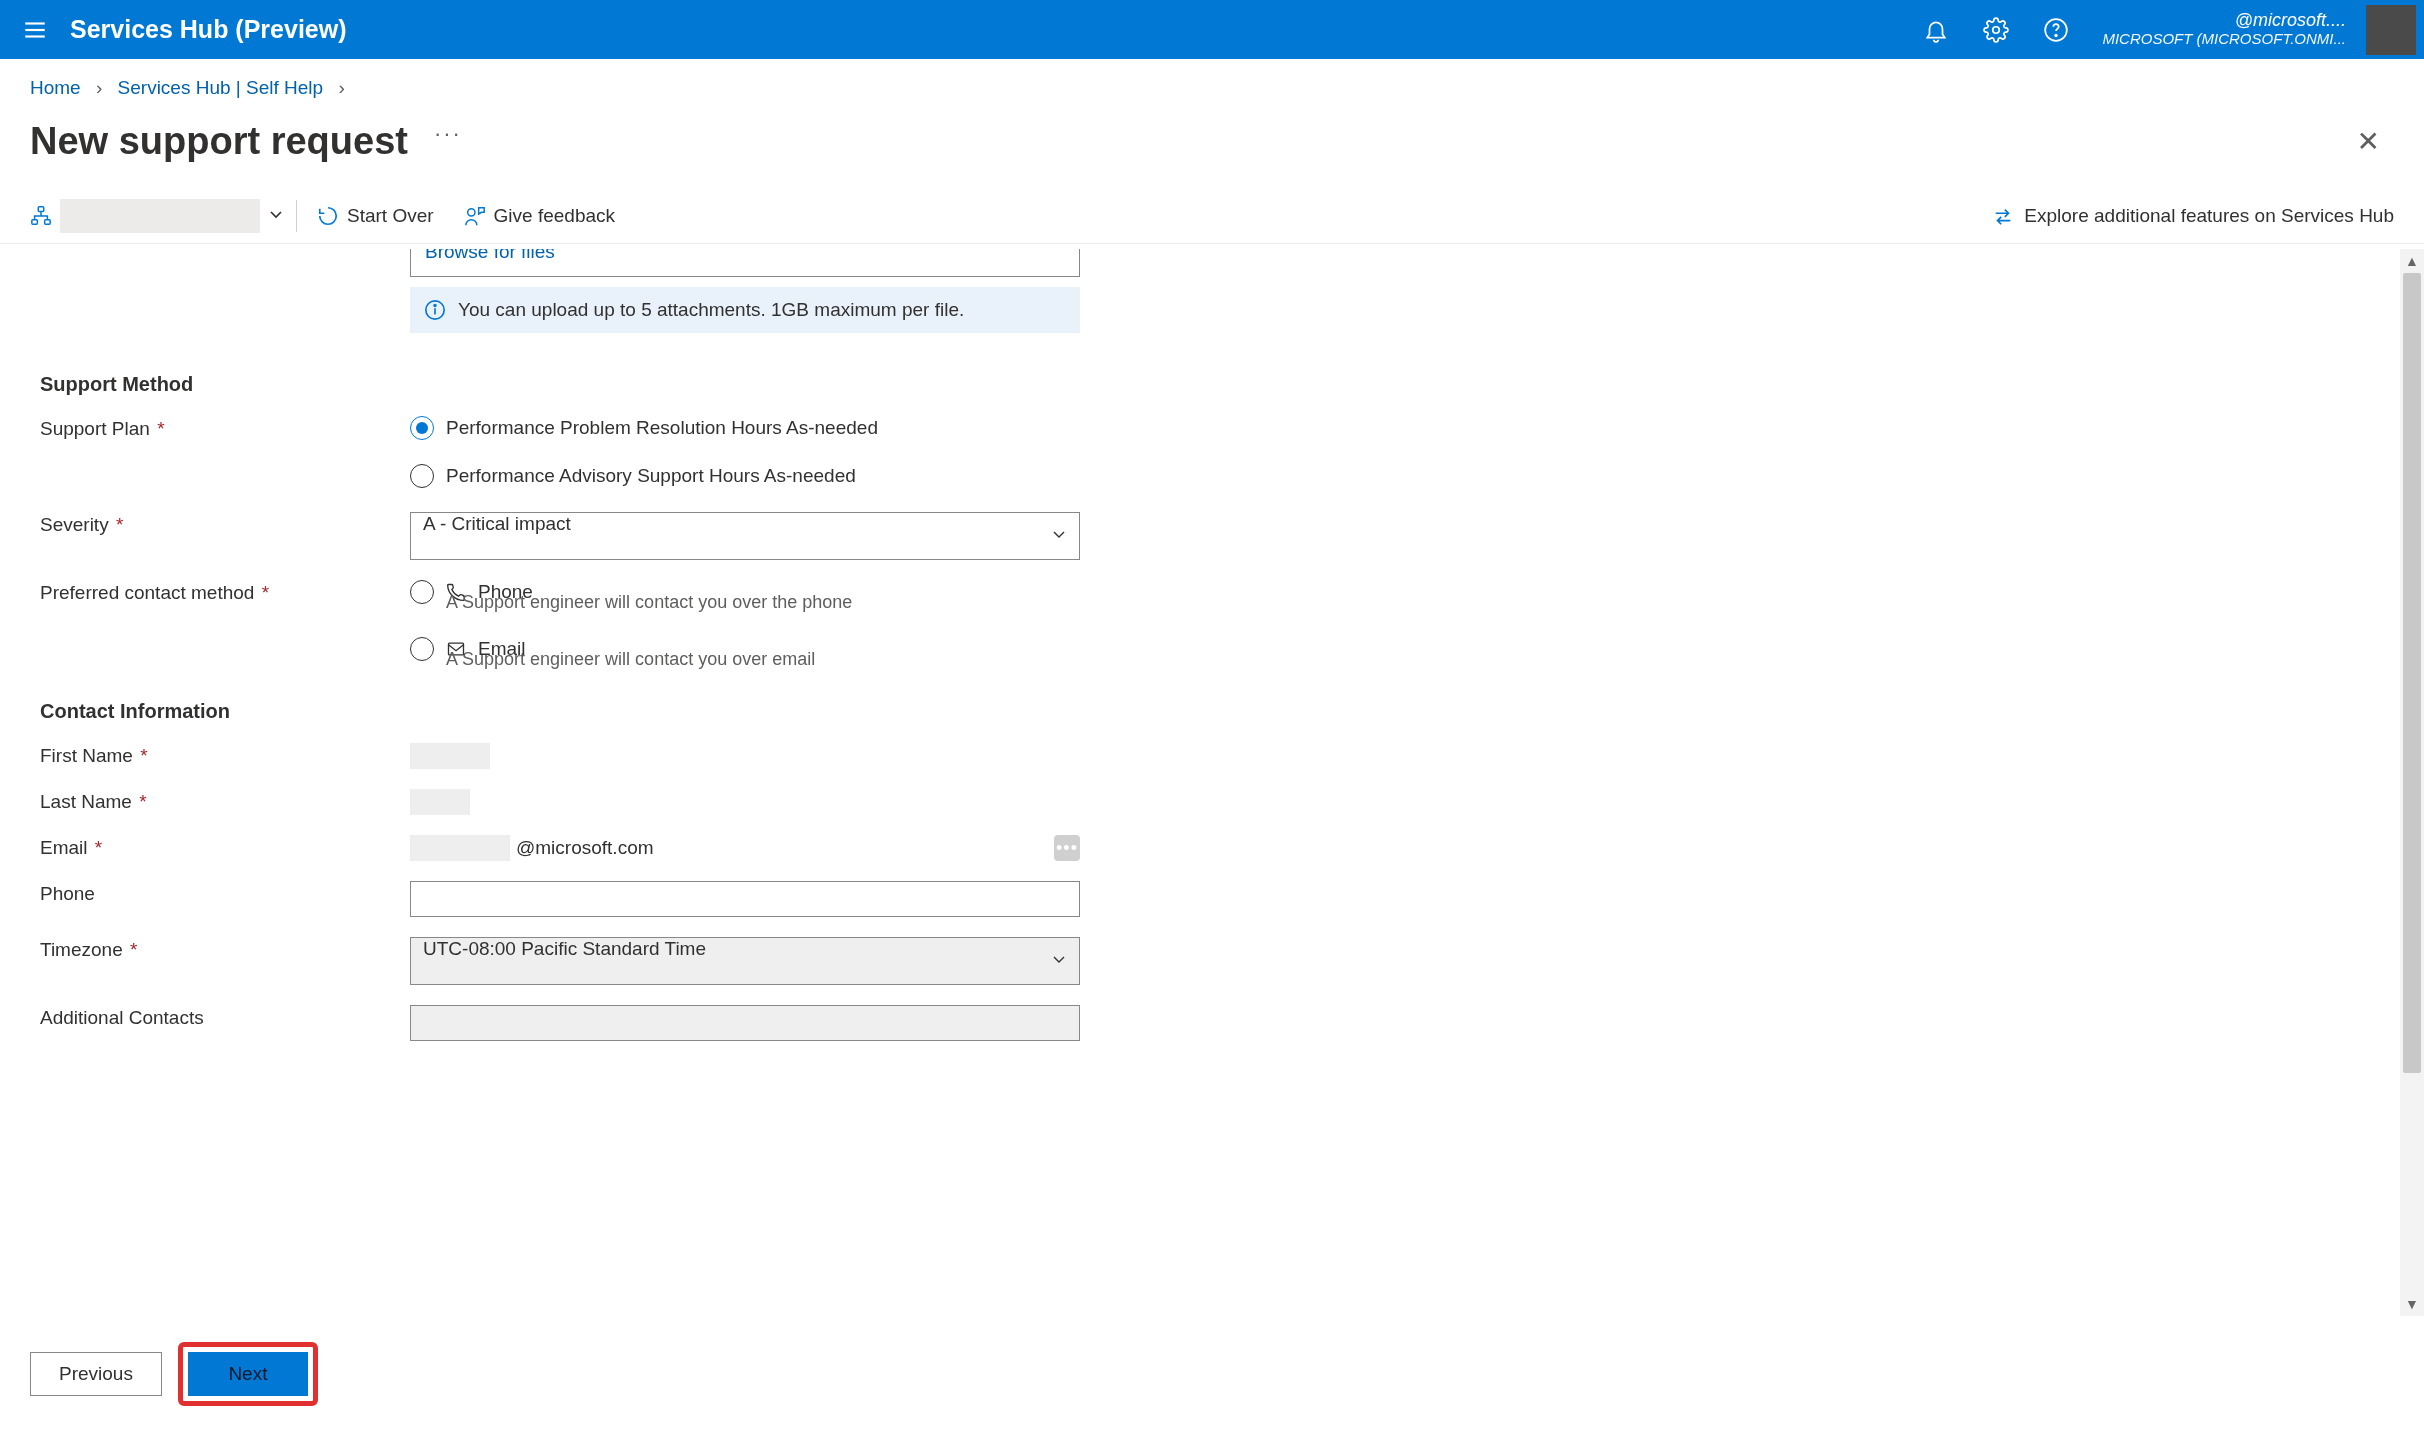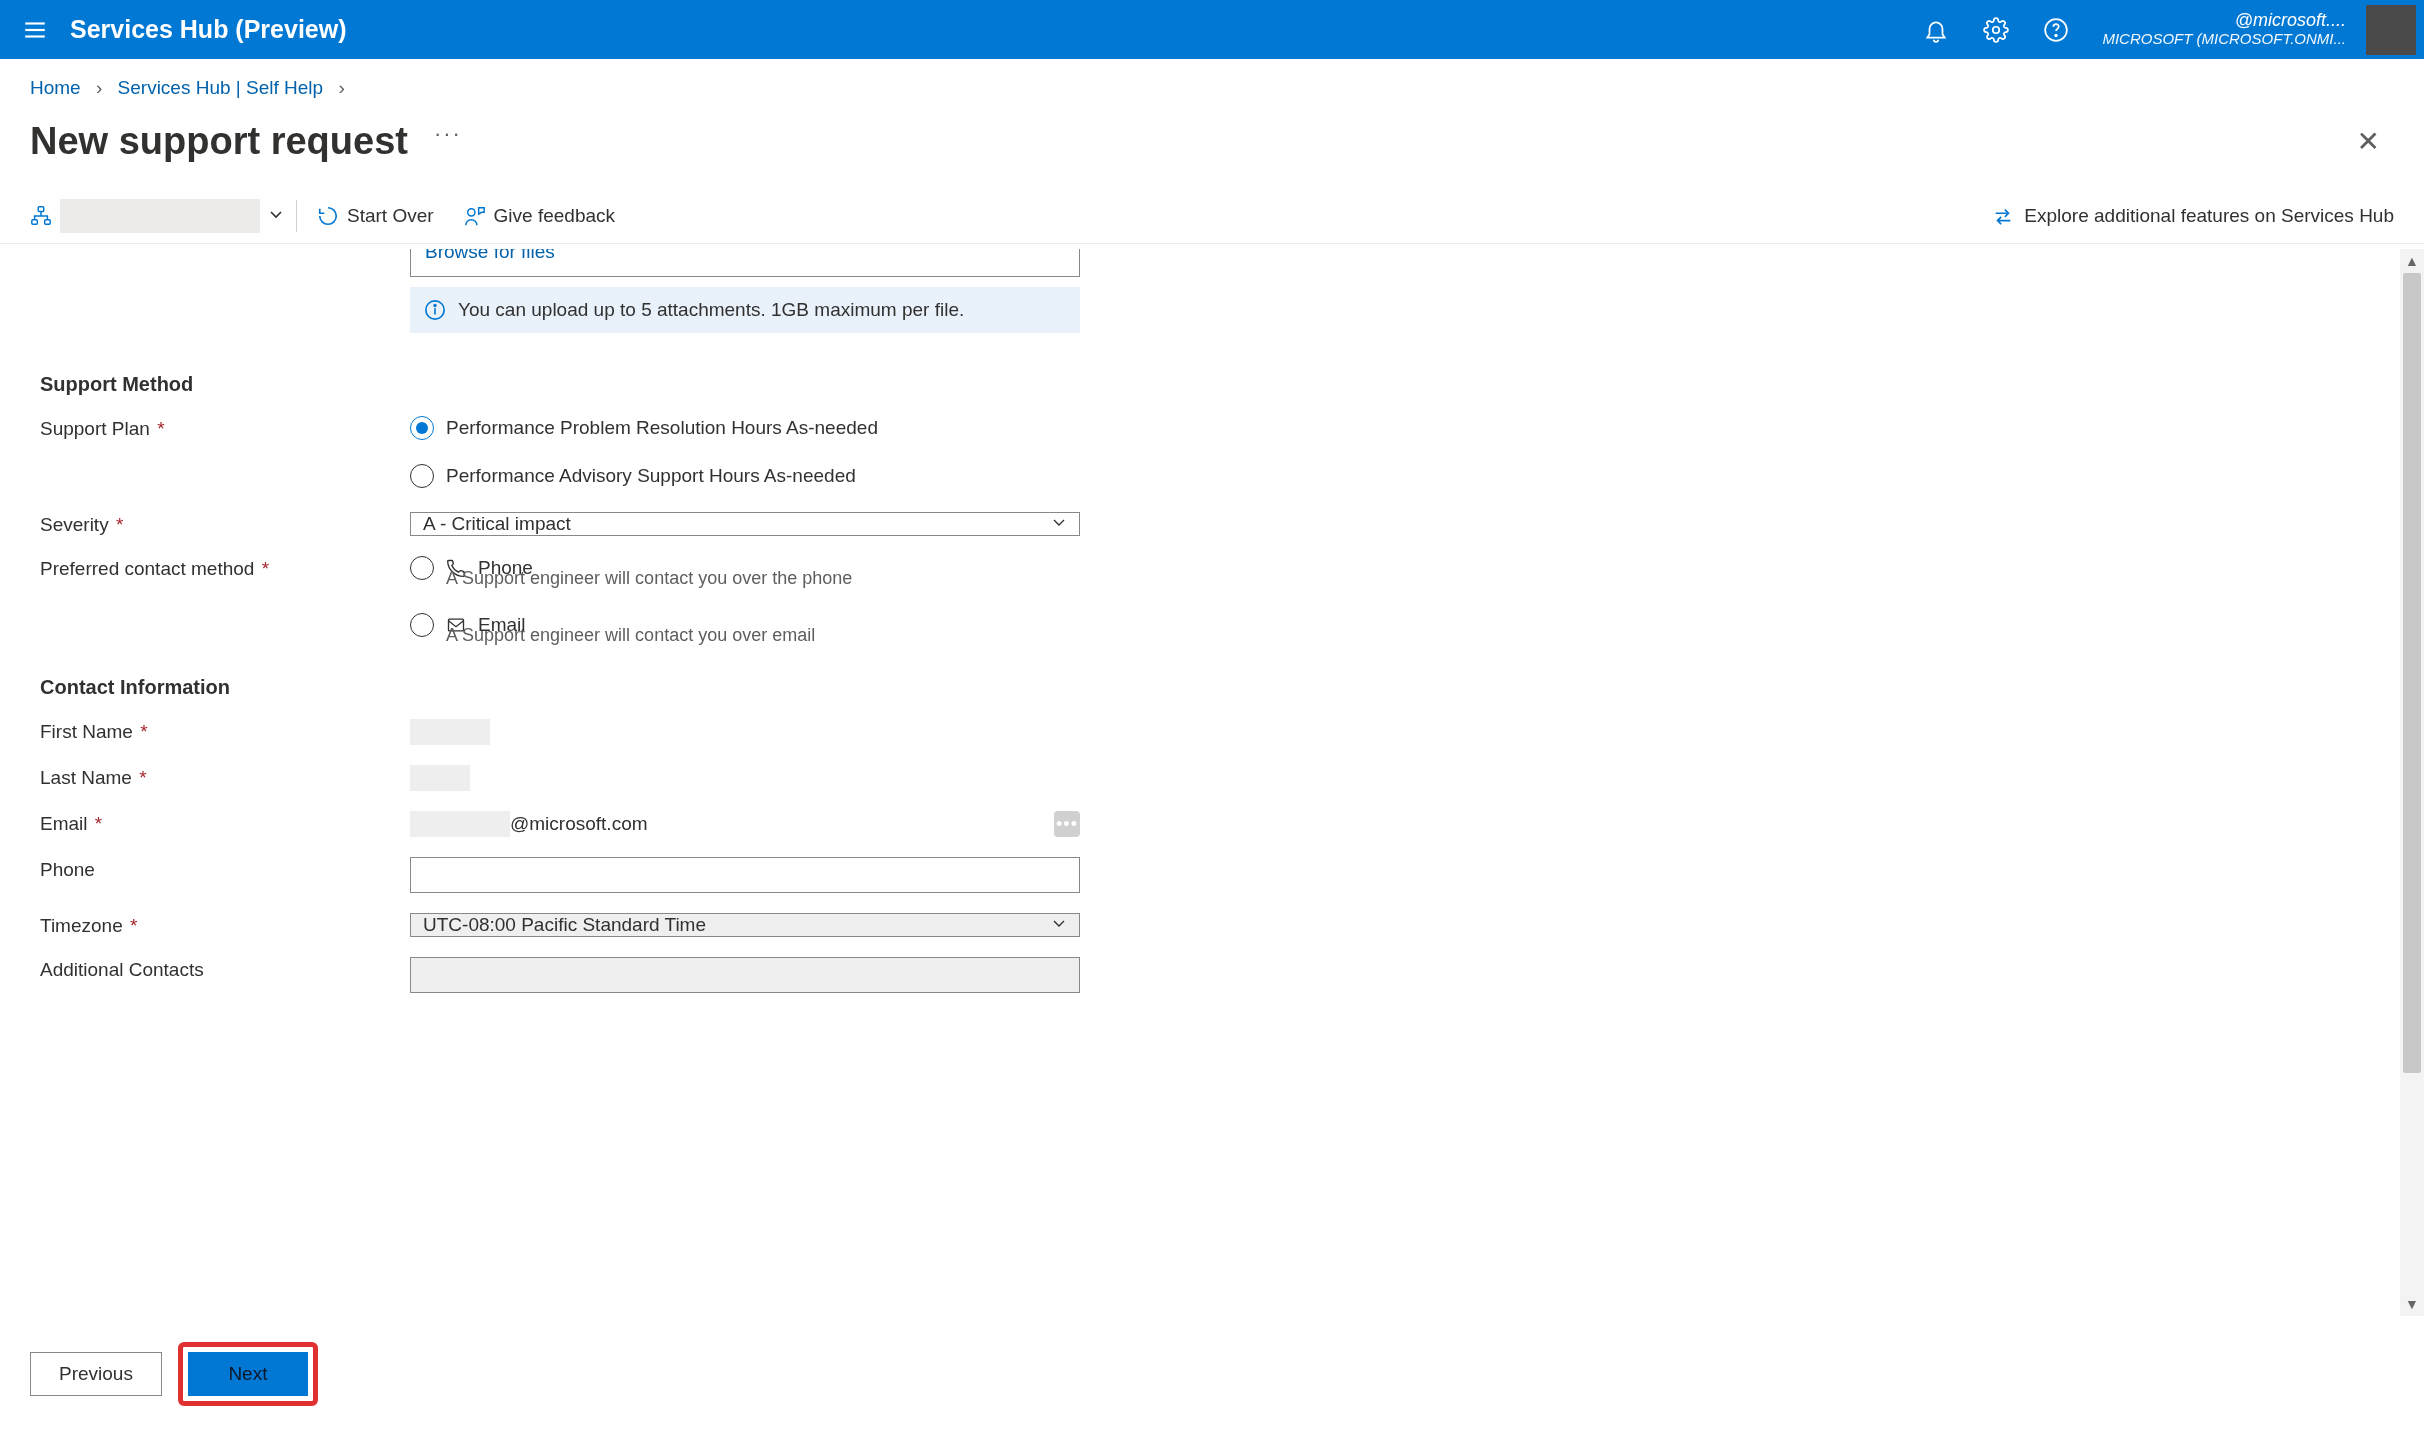--- a/index.html
+++ b/index.html
@@ -56,27 +56,27 @@
   .info-box svg { width: 22px; height: 22px; flex-shrink: 0; }
   
   .radio-opt { display: flex; align-items: center; gap: 12px; margin-bottom: 24px; font-size: 19px; cursor: pointer; }
   .radio { width: 24px; height: 24px; border-radius: 50%; border: 1.5px solid #323130; display: flex; align-items: center; justify-content: center; flex-shrink: 0; }
   .radio.selected::after { content: ""; width: 12px; height: 12px; border-radius: 50%; background: var(--azure-blue); }
   .radio.selected { border-color: var(--azure-blue); }
   .radio-sub { color: #605e5c; font-size: 18px; margin-left: 36px; margin-top: -18px; margin-bottom: 24px; }
   .contact-opt { display: flex; align-items: center; gap: 12px; font-size: 19px; cursor: pointer; margin-bottom: 6px; }
   .contact-opt svg { width: 20px; height: 20px; }
   
-  .select, .input { width: 670px; height: 24px; border: 1px solid var(--border-grey); background: #fff; font-size: 19px; padding: 0 16px 0 12px; position: relative; display: flex; align-items: flex-start; cursor: pointer; }
+  .select, .input { width: 670px; height: 48px; border: 1px solid var(--border-grey); background: #fff; font-size: 19px; padding: 0 16px 0 12px; position: relative; display: flex; align-items: flex-start; cursor: pointer; }
   .select.grey { background: #efefef; }
   .select .chev { position: absolute; right: 12px; top: 50%; transform: translateY(-50%); }
   .input-plain { width: 670px; height: 36px; border: 1px solid var(--border-grey); background: #fff; }
   .redacted { background: #eee; height: 26px; width: 80px; }
   .email-row { display: flex; align-items: center; gap: 0; width: 670px; justify-content: space-between; }
-  .email-left { display: flex; align-items: center; gap: 0; }
+  .email-left { display: flex; align-items: center; gap: 6px; }
   .email-redact { background: #eee; height: 26px; width: 100px; }
   .email-more { width: 26px; height: 26px; background: #d0d0d0; border-radius: 4px; display: flex; align-items: center; justify-content: center; color: #fff; font-size: 18px; letter-spacing: 1px; cursor: pointer; }
   
   .scrollbar-v { position: absolute; right: 0; top: 249px; bottom: 115px; width: 24px; background: #f3f3f3; }
   .scroll-arrow { height: 24px; display: flex; align-items: center; justify-content: center; color: #666; font-size: 14px; cursor: pointer; }
   .scroll-thumb { position: absolute; left: 3px; right: 3px; top: 24px; height: 800px; background: #c8c8c8; border-radius: 2px; cursor: pointer; }
   
   .bottom-bar { position: absolute; left: 0; right: 0; bottom: 0; height: 115px; display: flex; align-items: center; padding-left: 30px; gap: 0; background: #fff; }
   .btn { height: 44px; min-width: 120px; padding: 0 28px; border: 1px solid var(--border-grey); display: flex; align-items: center; justify-content: center; font-size: 19px; cursor: pointer; background: #fff; }
   .btn.primary { background: var(--azure-blue); color: #0f172a; border-color: var(--azure-blue); }

